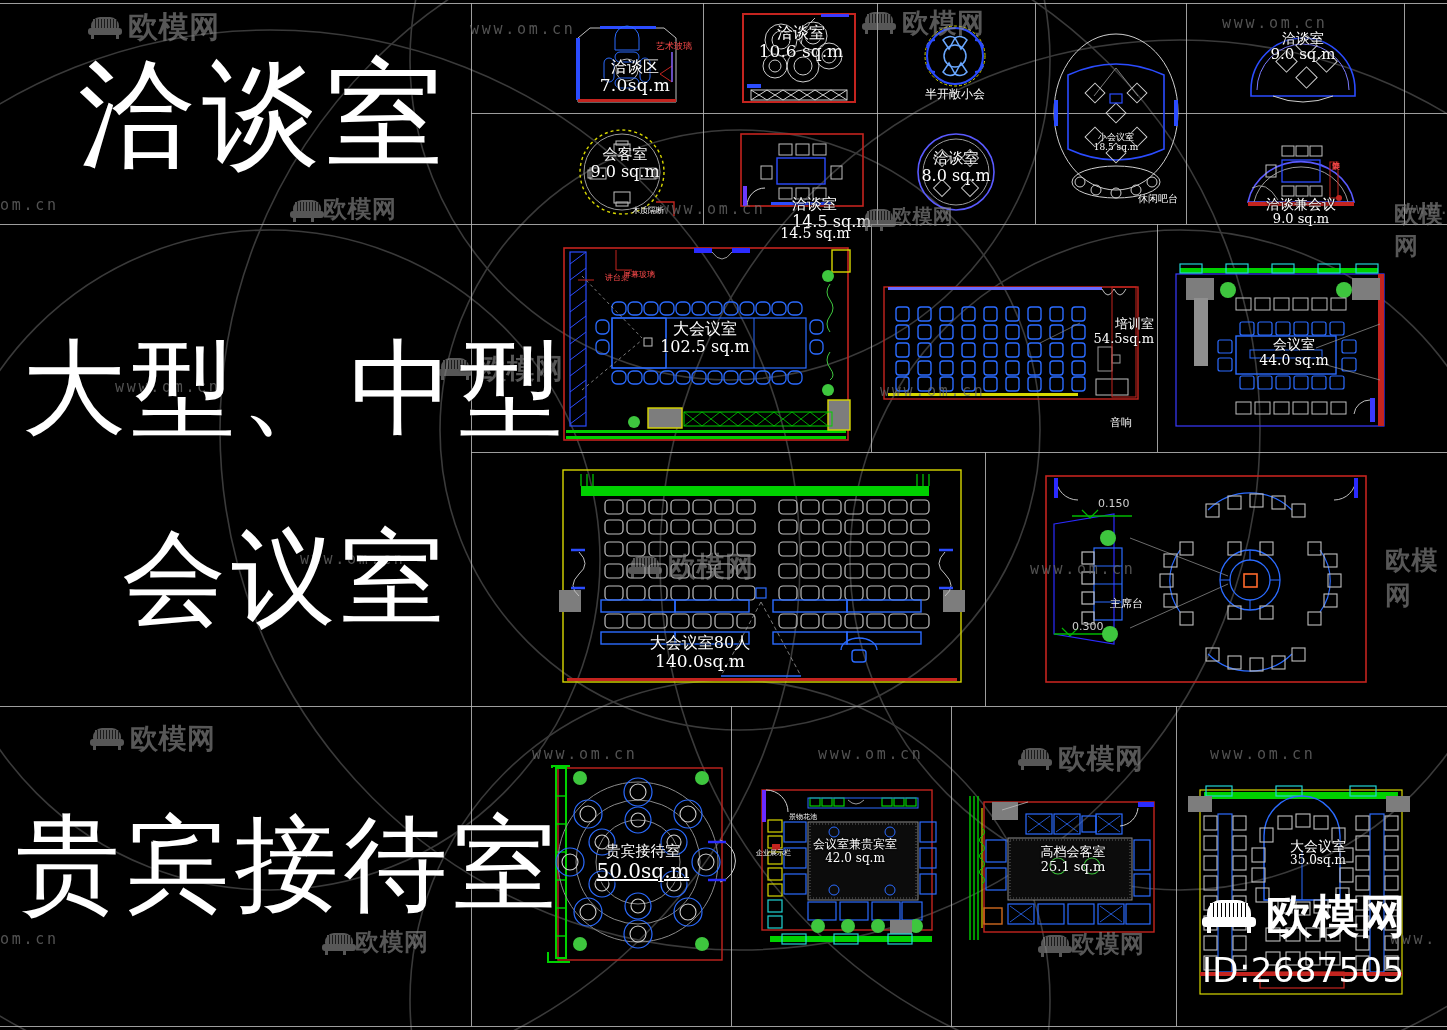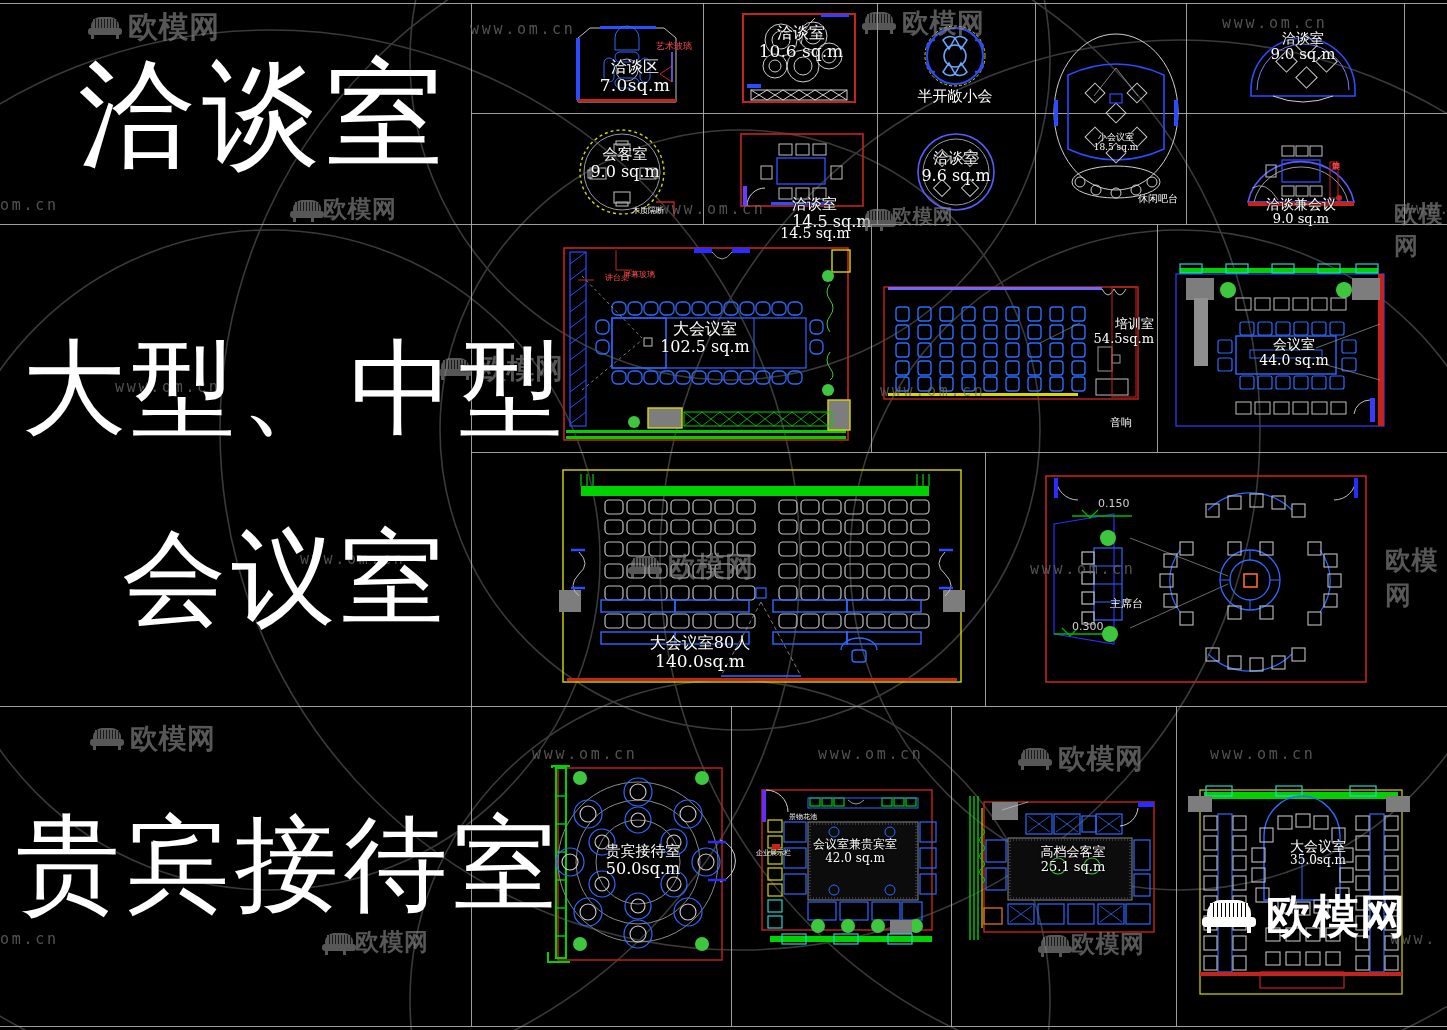--- a/index.html
+++ b/index.html
@@ -192,21 +192,21 @@
         <path d="M62,50 a9,9 0 0 1 -12,2 l6,-11 z"></path>
       </g>
       <g fill="none" stroke="#2b4cff" stroke-width="2">
         <path d="M22,26 a8,8 0 0 1 8,-8"></path>
           <path d="M78,26 a8,8 0 0 0 -8,-8"></path>
         <path d="M22,42 a8,8 0 0 0 8,8"></path>
           <path d="M78,42 a8,8 0 0 1 -8,8"></path>
       </g>
     </svg>
   </div>
-  <div class="cadlabel" style="left:895px;top:88px;width:120px;font-size:15px;">半开敞小会</div>
+  <div class="cadlabel" style="left:895px;top:88px;width:120px;font-size:12px;">半开敞小会</div>
 
   <div class="cad" style="left:1046px;top:30px;width:140px;height:180px;">
     <svg viewBox="0 0 140 180">
       <ellipse cx="70" cy="82" rx="62" ry="78" fill="none" stroke="#cfcfcf" stroke-width="1"></ellipse>
       <path d="M22,45 q48,-22 96,0 l0,74 q-48,22 -96,0 z" fill="none" stroke="#2b4cff" stroke-width="1.6"></path>
       <line x1="10" y1="70" x2="10" y2="96" stroke="#2b4cff" stroke-width="4"></line>
       <line x1="130" y1="70" x2="130" y2="96" stroke="#2b4cff" stroke-width="4"></line>
       <g fill="none" stroke="#cfcfcf" stroke-width="1">
         <rect x="42" y="56" width="14" height="14" transform="rotate(45 49 63)"></rect>
         <rect x="84" y="56" width="14" height="14" transform="rotate(45 91 63)"></rect>
@@ -306,21 +306,21 @@
       <g fill="none" stroke="#bfbfbf" stroke-width="1">
         <rect x="28" y="24" width="12" height="12" transform="rotate(45 34 30)"></rect>
         <rect x="56" y="24" width="12" height="12" transform="rotate(45 62 30)"></rect>
         <rect x="28" y="54" width="12" height="12" transform="rotate(45 34 60)"></rect>
         <rect x="56" y="54" width="12" height="12" transform="rotate(45 62 60)"></rect>
       </g>
     </svg>
   </div>
   <div class="cadlabel" style="left:908px;top:150px;width:96px;font-size:15px;">
     <span>洽谈室</span>
-    <span class="l2" style="font-size:16px;">9.6 sq.m</span>
+    <span class="l2" style="font-size:16px;">8.0 sq.m</span>
   </div>
 
   <div class="cad" style="left:1238px;top:128px;width:126px;height:82px;">
     <svg viewBox="0 0 126 82">
       <path d="M10,74 a54,50 0 0 1 106,0 z" fill="none" stroke="#5a5aff" stroke-width="1.6"></path>
       <path d="M16,74 a48,44 0 0 1 94,0" fill="none" stroke="#9a9a9a" stroke-width="1"></path>
       <rect x="10" y="74" width="106" height="4" fill="#c4241f"></rect>
       <rect x="44" y="32" width="38" height="22" fill="none" stroke="#2b4cff" stroke-width="1.3"></rect>
       <g fill="none" stroke="#bfbfbf" stroke-width="1">
         <rect x="44" y="18" width="12" height="10"></rect>
@@ -856,21 +856,21 @@
         <circle cx="46" cy="182" r="7"></circle>
           <circle cx="168" cy="182" r="7"></circle>
       </g>
       <path d="M186,78 a22,22 0 0 1 0,42" fill="none" stroke="#cfcfcf" stroke-width="1"></path>
       <line x1="174" y1="80" x2="192" y2="80" stroke="#2b2bff" stroke-width="2.5"></line>
       <line x1="174" y1="118" x2="192" y2="118" stroke="#2b2bff" stroke-width="2.5"></line>
     </svg>
   </div>
   <div class="cadlabel" style="left:588px;top:843px;width:110px;font-size:15px;">
     <span>贵宾接待室</span>
-    <span class="l2" style="font-size:16px;">50.0sq.m</span>
+    <span class="l2" style="font-size:20px;text-decoration:underline;">50.0sq.m</span>
   </div>
 
   <div class="cad" style="left:748px;top:786px;width:192px;height:166px;">
     <svg viewBox="0 0 192 166">
       <rect x="14" y="4" width="170" height="140" fill="none" stroke="#c4241f" stroke-width="1.4"></rect>
       <rect x="14" y="4" width="4" height="32" fill="#6a2bff"></rect>
       <path d="M18,4 a22,22 0 0 1 22,22" fill="none" stroke="#cfcfcf" stroke-width="1"></path>
       <g fill="none" stroke="#00d100" stroke-width="1.2">
         <rect x="62" y="12" width="10" height="8"></rect>
           <rect x="74" y="12" width="10" height="8"></rect>
@@ -1184,15 +1184,16 @@
   <div class="wm-big" style="left:1202px;top:886px;">
     <div class="bigrow">
       <span class="sofa2">
           <span class="b"></span>
           <span class="s"></span>
           <span class="g1"></span>
           <span class="g2"></span>
         </span>
       <span class="bigtxt">欧模网</span>
     </div>
+    <div class="idtxt">ID:2687505</div>
   </div>
 
 </div>
 
 </body></html>

